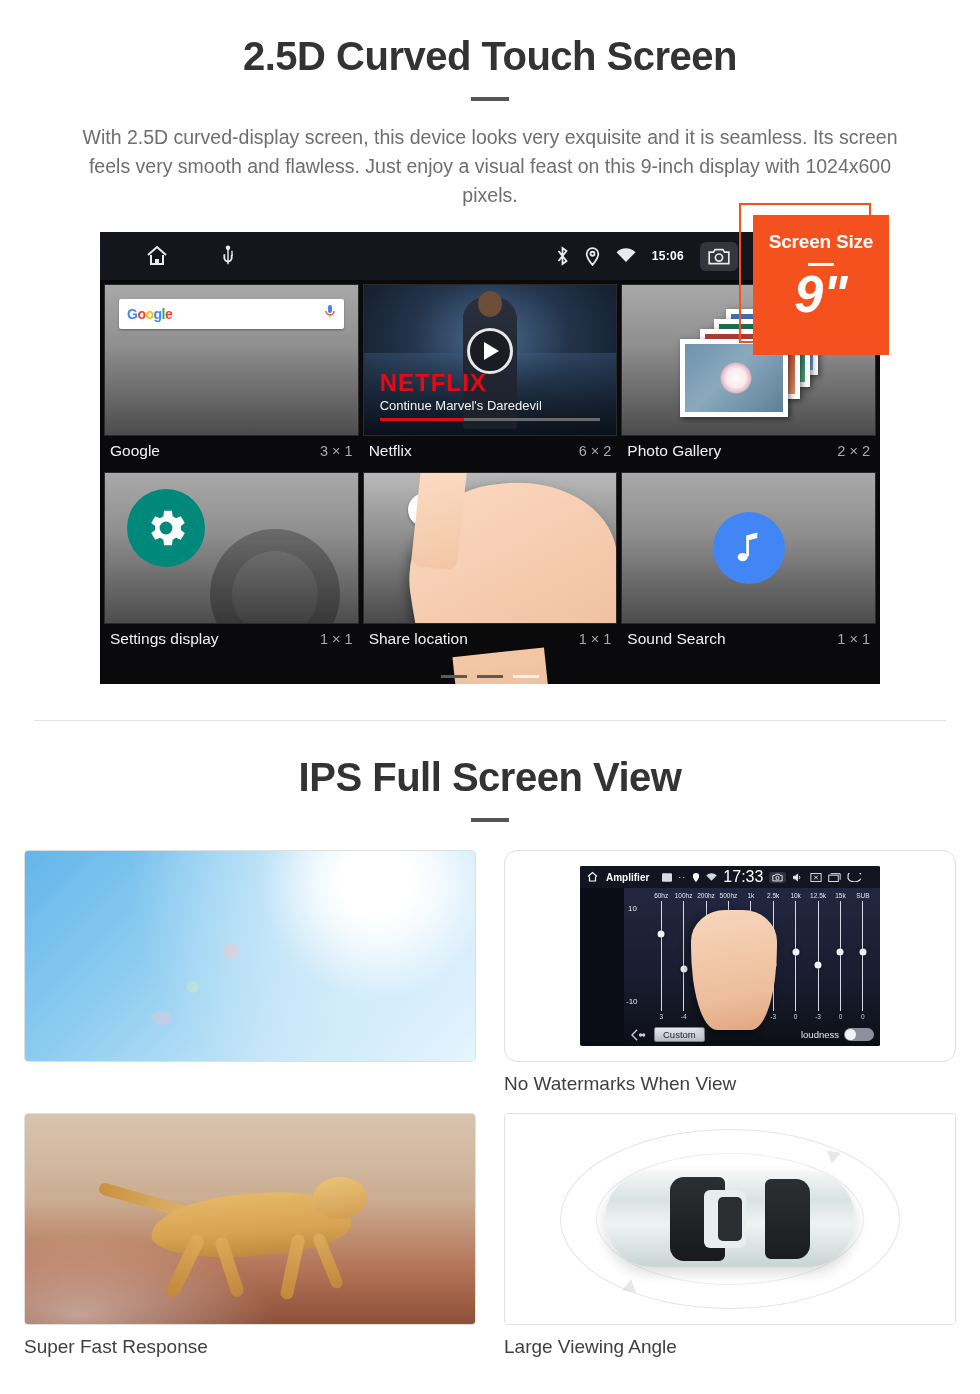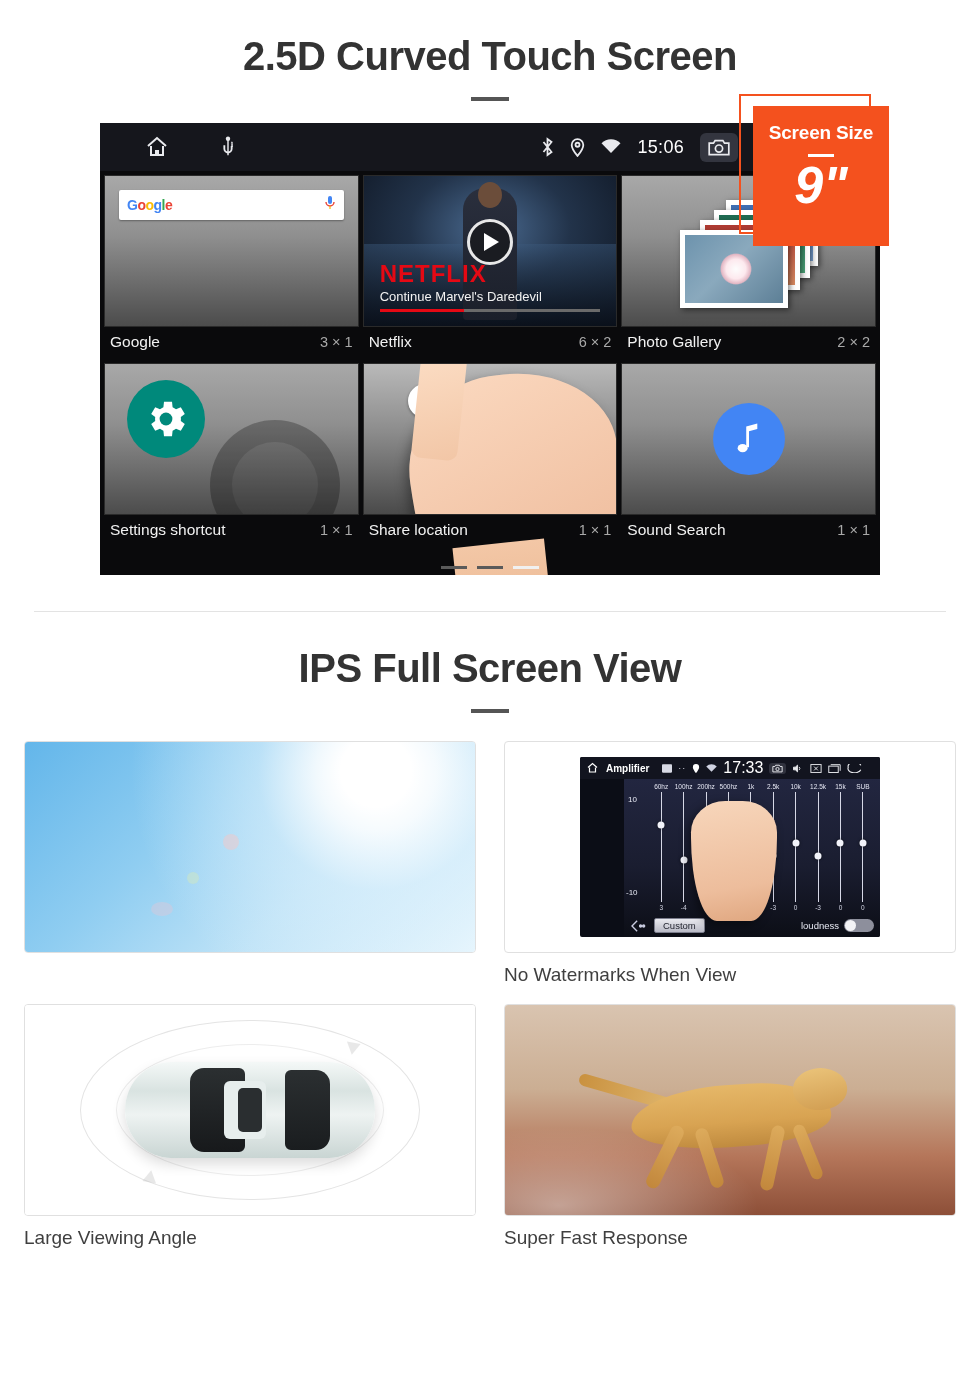--- a/index.html
+++ b/index.html
@@ -49,21 +49,21 @@
     display: flex; align-items: center;
     padding: 0 14px;
     position: relative;
   }
   .sb-left { display: flex; align-items: center; gap: 50px; padding-left: 30px;}
   .sb-right {
     margin-left: auto; display: flex; align-items: center; gap: 16px;
     padding-right: 6px;
   }
   .sb-icon { color: #e9eaee; display: flex; align-items: center; }
-  .sb-clock { color: #ffffff; font-size: 18px; font-weight: 400; letter-spacing: .3px; }
+  .sb-clock { color: #ffffff; font-size: 12px; font-weight: 700; letter-spacing: .3px; }
   .sb-cam-btn {
     background: #33353f; border-radius: 6px;
     padding: 5px 8px; display: flex; align-items: center;
   }
 
   
   .widget-grid {
     display: grid;
     grid-template-columns: repeat(3, 1fr);
     gap: 4px 4px;
@@ -314,20 +314,21 @@
     border-style:solid; opacity:.35;
   }
 </style>
 </head>
 <body>
 
 <div class="section-one">
 
   <h1 class="sec-title">2.5D Curved Touch Screen</h1>
   <div class="title-rule"></div>
+  <p class="sec-desc">With 2.5D curved-display screen, this device looks very exquisite and it is seamless. Its screen feels very smooth and flawless. Just enjoy a visual feast on this 9-inch display with 1024x600 pixels.</p>
 
   <div class="device-wrap">
 
     <div class="android-screen">
 
       <div class="status-bar">
         <div class="sb-left">
           <span class="sb-icon">
             <svg width="26" height="24" viewBox="0 0 24 24" fill="none" stroke="#e9eaee" stroke-width="2">
               <path d="M3 11 L12 3 L21 11"></path>
@@ -465,21 +466,21 @@
           <div class="widget-thumb">
             <div class="set-ghost"></div>
             <div class="gear-circle">
               <svg width="48" height="48" viewBox="0 0 24 24" fill="#ffffff">
                 <path d="M19.4 13a7.6 7.6 0 0 0 0-2l2-1.5-2-3.4-2.4 1a7.4 7.4 0 0 0-1.7-1L15 3.4h-4l-.3 2.7a7.4 7.4 0 0 0-1.7 1l-2.4-1-2 3.4L6.6 11a7.6 7.6 0 0 0 0 2l-2 1.5 2 3.4 2.4-1a7.4 7.4 0 0 0 1.7 1l.3 2.7h4l.3-2.7a7.4 7.4 0 0 0 1.7-1l2.4 1 2-3.4z"></path>
                 <circle cx="12" cy="12" r="3.2" fill="#00897b"></circle>
               </svg>
             </div>
           </div>
           <div class="widget-caption">
-            <span class="wc-name">Settings shortcut</span>
+            <span class="wc-name">Settings display</span>
             <span class="wc-size">1 × 1</span>
           </div>
         </div>
 
         <div class="widget-cell">
           <div class="widget-thumb">
             <div class="map-tile"></div>
             <svg class="maps-pin" viewBox="0 0 70 60">
               <polygon points="6,42 38,6 62,30 30,54" fill="#f1f1f1"></polygon>
               <polygon points="30,8 54,8 60,28 34,30" fill="#fbbc05"></polygon>
@@ -548,21 +549,21 @@
     <div>
       <div class="card-img">
         <div class="sky"></div>
         <div class="flare" style="left:44%;top:44%;width:16px;height:16px;background:#f3c8c8;"></div>
         <div class="flare" style="left:36%;top:62%;width:12px;height:12px;background:#cfe8c2;"></div>
         <div class="flare" style="left:28%;top:76%;width:22px;height:14px;background:#e8c6d4;opacity:.38;"></div>
       </div>
     </div>
 
     <div>
-      <div class="card-img" style="display:flex;align-items:center;justify-content:center;background:#ffffff;">
+      <div class="card-img" style="display:flex;align-items:center;justify-content:center;background:#ffffff;border-radius:13px;">
         <div style="width:300px;height:180px;background:#0b0d16;position:relative;overflow:hidden;border-radius:2px;">
 
           <div style="height:22px;background:#12141f;display:flex;align-items:center;gap:7px;padding:0 6px;">
             <svg width="13" height="12" viewBox="0 0 24 24" fill="none" stroke="#fff" stroke-width="2.4">
               <path d="M3 11 L12 3 L21 11"></path>
                 <path d="M6 11 V20 H18 V11"></path>
             </svg>
             <span style="color:#fff;font-size:10px;font-weight:bold;">Amplifier</span>
             <span style="display:flex;align-items:center;gap:6px;margin-left:6px;">
               <svg width="10" height="9" viewBox="0 0 12 10" fill="#d7d9e4">
@@ -716,45 +717,45 @@
                         border-radius:40% 40% 30% 30% / 26% 26% 70% 70%;
                         box-shadow:-3px 3px 10px rgba(0,0,0,.45);z-index:5;"></div>
           </div>
         </div>
       </div>
       <div class="card-cap">No Watermarks When View</div>
     </div>
 
     <div>
       <div class="card-img">
-        <div class="car-stage">
-          <div class="orbit"></div>
-          <div class="orbit inner"></div>
-          <div class="arrow" style="left:72%;top:16%;border-width:7px 0 7px 12px;border-color:transparent transparent transparent #bdbdbd;transform:rotate(-20deg);"></div>
-          <div class="arrow" style="left:26%;bottom:14%;border-width:7px 12px 7px 0;border-color:transparent #bdbdbd transparent transparent;transform:rotate(-20deg);"></div>
-          <div class="car-body">
-            <div class="windshield"></div>
-            <div class="rearglass"></div>
-            <div class="roof"></div>
-            <div class="sunroof"></div>
-          </div>
-        </div>
-      </div>
-      <div class="card-cap">Large Viewing Angle</div>
-    </div>
-
-    <div>
-      <div class="card-img">
         <div class="savanna"></div>
         <div class="dust"></div>
         <div class="cheetah-tail"></div>
         <div class="cheetah-body"></div>
         <div class="cheetah-head"></div>
         <div class="cheetah-leg" style="left:34%;top:56%;width:14px;height:68px;transform:rotate(26deg);"></div>
         <div class="cheetah-leg" style="left:44%;top:58%;width:13px;height:62px;transform:rotate(-18deg);"></div>
         <div class="cheetah-leg" style="left:58%;top:57%;width:13px;height:66px;transform:rotate(12deg);"></div>
         <div class="cheetah-leg" style="left:66%;top:56%;width:12px;height:58px;transform:rotate(-22deg);"></div>
       </div>
       <div class="card-cap">Super Fast Response</div>
     </div>
 
+    <div>
+      <div class="card-img">
+        <div class="car-stage">
+          <div class="orbit"></div>
+          <div class="orbit inner"></div>
+          <div class="arrow" style="left:72%;top:16%;border-width:7px 0 7px 12px;border-color:transparent transparent transparent #bdbdbd;transform:rotate(-20deg);"></div>
+          <div class="arrow" style="left:26%;bottom:14%;border-width:7px 12px 7px 0;border-color:transparent #bdbdbd transparent transparent;transform:rotate(-20deg);"></div>
+          <div class="car-body">
+            <div class="windshield"></div>
+            <div class="rearglass"></div>
+            <div class="roof"></div>
+            <div class="sunroof"></div>
+          </div>
+        </div>
+      </div>
+      <div class="card-cap">Large Viewing Angle</div>
+    </div>
+
   </div>
 </div>
 
 </body></html>

